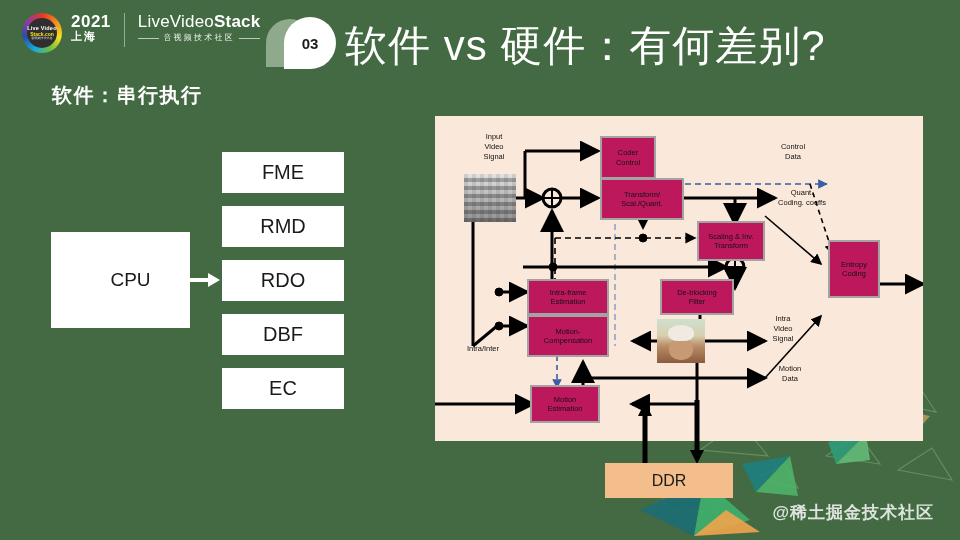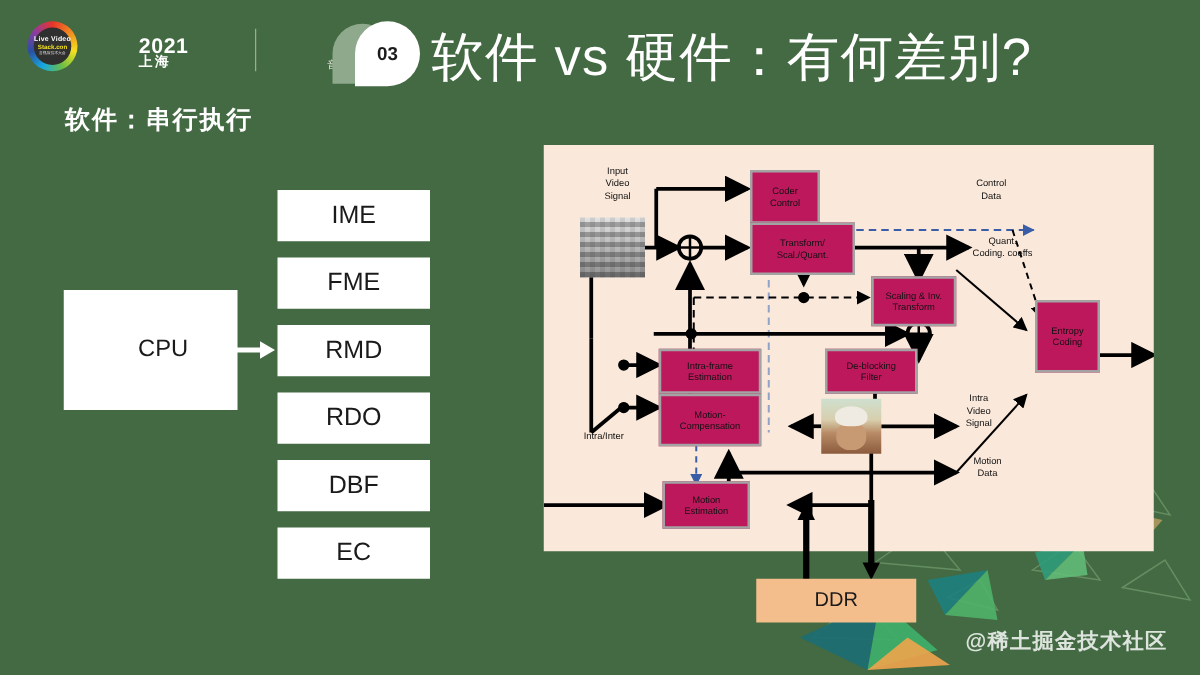--- a/index.html
+++ b/index.html
@@ -8,21 +8,21 @@
     background:#436A42;
     font-family:"Liberation Sans","DejaVu Sans",sans-serif;
     position:relative;
   }
   .slide{position:absolute;inset:0;overflow:hidden;}
 
   
   .decor{position:absolute;right:0;bottom:0;width:330px;height:180px;pointer-events:none;}
 
   
-  .logo-wrap{position:absolute;left:22px;top:13px;display:flex;align-items:flex-end;height:44px;gap:40px;}
+  .logo-wrap{position:absolute;left:22px;top:13px;display:flex;align-items:flex-start;height:44px;}
   .logo-ring{width:40px;height:40px;border-radius:50%;
     background:conic-gradient(#e8342a,#f18a21,#f4e01f,#6cbd45,#17a8e0,#2a4fa2,#8a3d9e,#e8342a);
     display:flex;align-items:center;justify-content:center;}
   .logo-ring-in{width:30px;height:30px;border-radius:50%;background:#2f2f2f;
     display:flex;flex-direction:column;align-items:center;justify-content:center;line-height:1;}
   .lr1{font-size:5.5px;font-weight:bold;color:#fff;letter-spacing:.2px;}
   .lr2{font-size:5px;font-weight:bold;color:#f4e01f;}
   .lr3{font-size:3.4px;color:#ddd;transform:scale(.9);}
   .logo-year{margin-left:9px;color:#fff;line-height:1.05;}
   .logo-year .y{font-size:17px;font-weight:bold;letter-spacing:.5px;}
@@ -113,20 +113,21 @@
         <div class="lr2">Stack.con</div>
         <div class="lr3">音视频技术大会</div>
       </div>
     </div>
     <div class="logo-year">
       <div class="y">2021</div>
       <div class="c">上海</div>
     </div>
     <div class="logo-div"></div>
     <div class="logo-brand">
+      <div class="b1"><span>LiveVideo</span><b>Stack</b></div>
       <div class="b2">
           <span>音视频技术社区</span>
         </div>
     </div>
   </div>
 
   <div class="badge-wrap">
     <div class="badge-shadow"></div>
     <div class="badge">
       <span>03</span>
@@ -134,21 +135,20 @@
   </div>
   <div class="title">软件 vs 硬件：有何差别?</div>
   <div class="subtitle">软件：串行执行</div>
 
   <div class="cpu-box">CPU</div>
   <svg class="arrow-cpu" viewBox="0 0 45 16">
     <line x1="0" y1="8" x2="33" y2="8" stroke="#fff" stroke-width="4"></line>
     <path d="M33 1 L45 8 L33 15 Z" fill="#fff"></path>
   </svg>
   <div class="mod-list">
-    <div class="mod">IME</div>
     <div class="mod">FME</div>
     <div class="mod">RMD</div>
     <div class="mod">RDO</div>
     <div class="mod">DBF</div>
     <div class="mod">EC</div>
   </div>
 
   <div class="diagram">
 
     <svg width="488" height="325">

